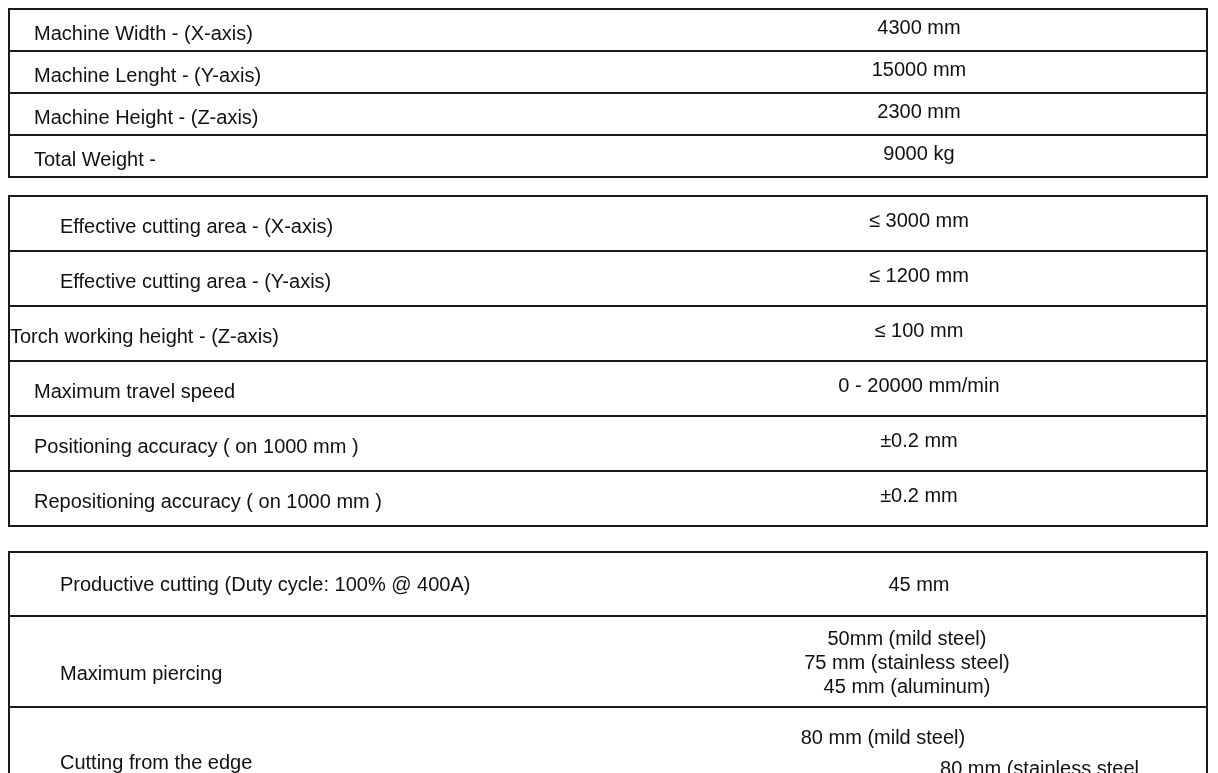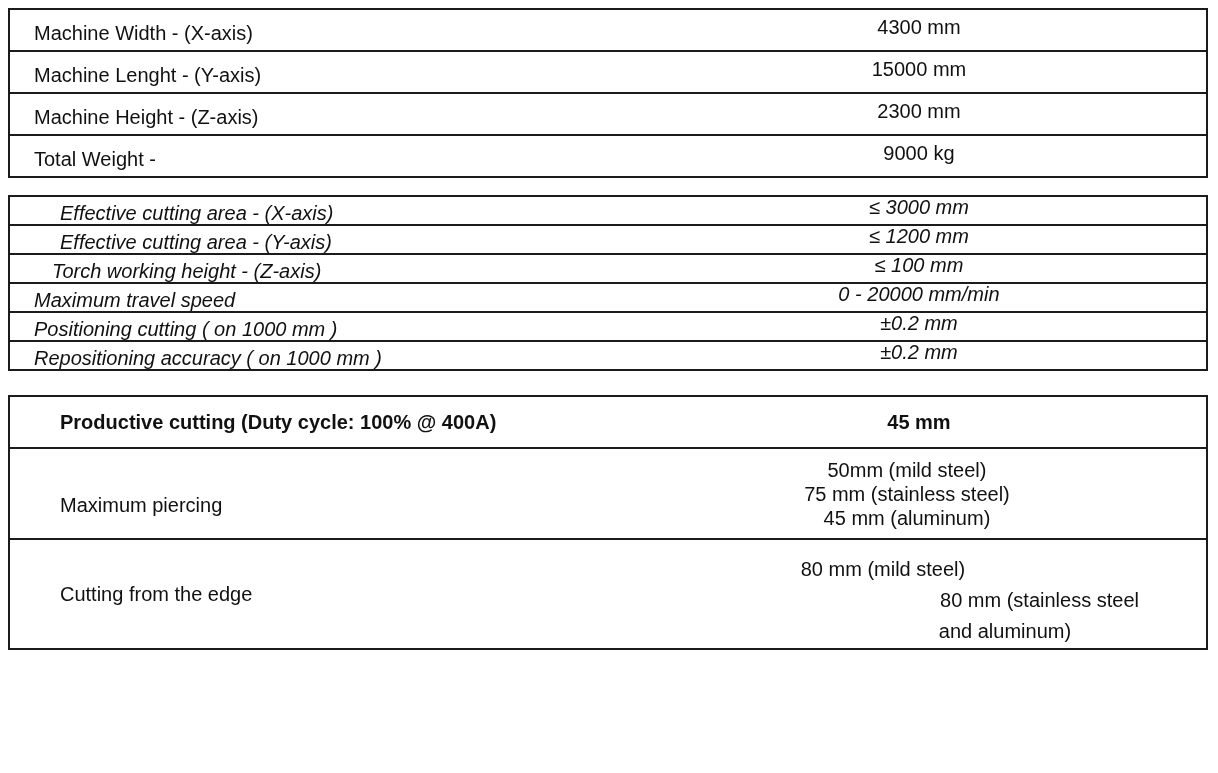--- a/index.html
+++ b/index.html
@@ -32,22 +32,22 @@
   .block-3 { margin-top: 24px; }
 
   .row {
     display: flex;
     align-items: center;
     background: #ffffff;
   }
   .row + .row { border-top: 2px solid #1b1b1b; }
 
   .r40  { height: 40px; align-items: center; }
-  .r39  { height: 27px; font-style: italic; }
-  .r50  { height: 50px; font-weight: bold; }
+  .r39  { height: 53px; }
+  .r50  { height: 62px; }
   .r89  { height: 89px; }
   .r108 { height: 108px; }
 
   .label {
     flex: 0 0 52%;
     box-sizing: border-box;
     white-space: nowrap;
     position: relative;
   }
   .value {
@@ -56,21 +56,21 @@
     position: relative;
   }
   
   .b12 .label { top: 3px; }
   .b12 .value { top: -3px; }
   .label-low  { top: 12px; }
 
   
   .p24 { padding-left: 24px; }
   .p38 { padding-left: 24px; }
-  .p44 { padding-left: 42px; }
+  .p44 { }
   .p50 { padding-left: 50px; }
 
   
   .ml {
     line-height: 24px;
   }
   .ml-left-inner {
     display: inline-block;
     text-align: center;
     position: relative;
@@ -121,21 +121,21 @@
     </div>
     <div class="row r39">
       <div class="label p44">Torch working height - (Z-axis)</div>
       <div class="value">≤ 100 mm</div>
     </div>
     <div class="row r39">
       <div class="label p38">Maximum travel speed</div>
       <div class="value">0 - 20000 mm/min</div>
     </div>
     <div class="row r39">
-      <div class="label p38">Positioning cutting ( on 1000 mm )</div>
+      <div class="label p38">Positioning accuracy ( on 1000 mm )</div>
       <div class="value">±0.2 mm</div>
     </div>
     <div class="row r39">
       <div class="label p38">Repositioning accuracy ( on 1000 mm )</div>
       <div class="value">±0.2 mm</div>
     </div>
   </div>
 
   <div class="block block-3">
     <div class="row r50">

